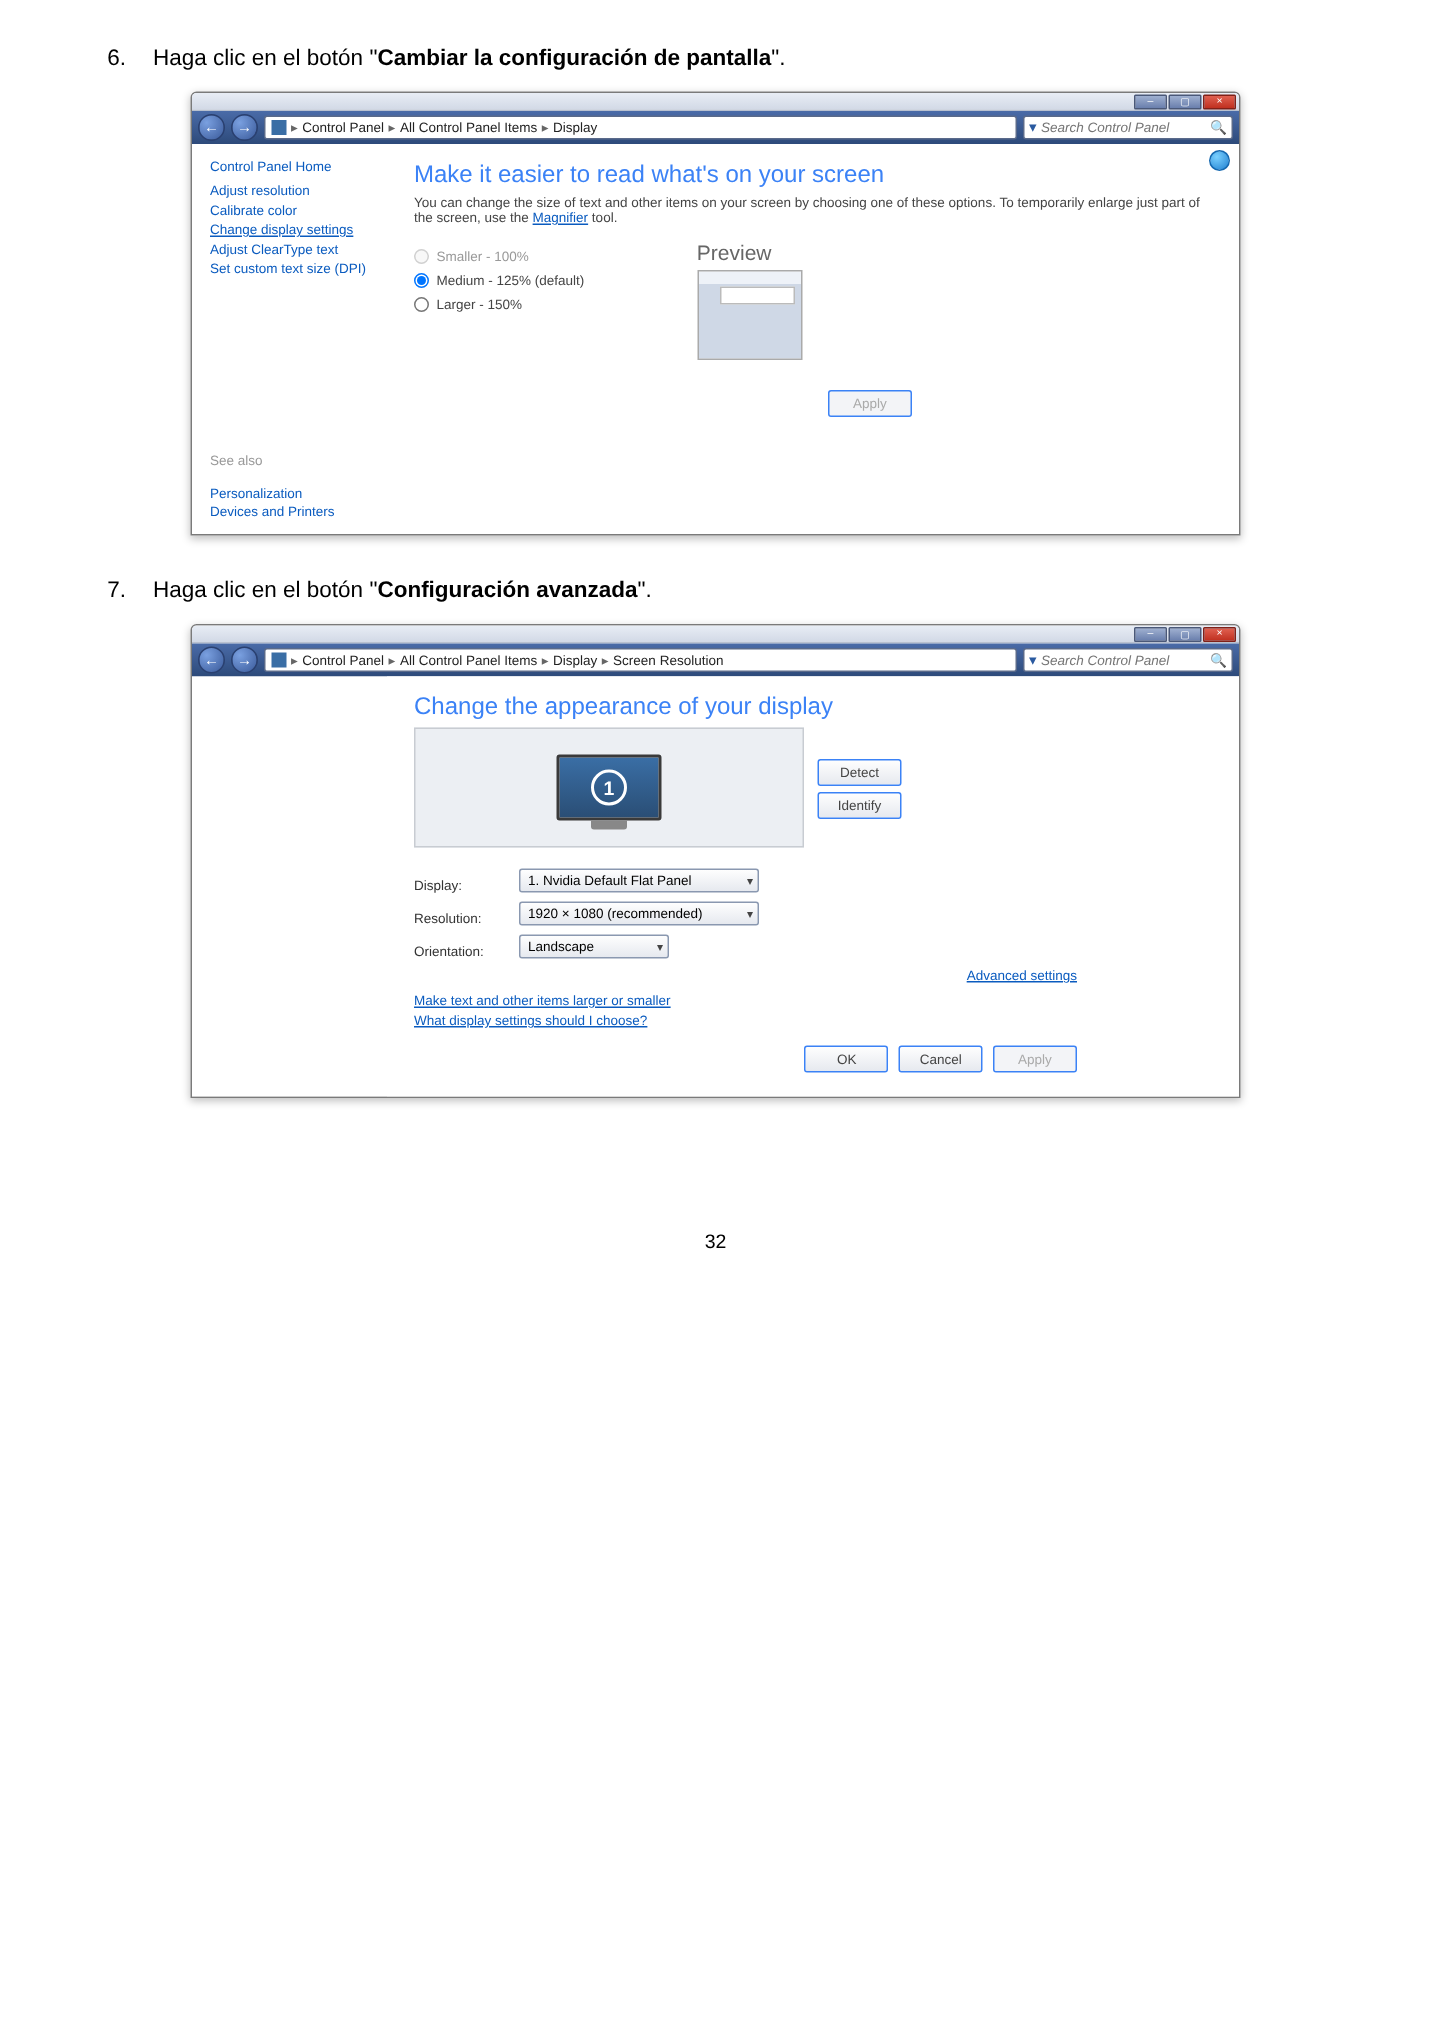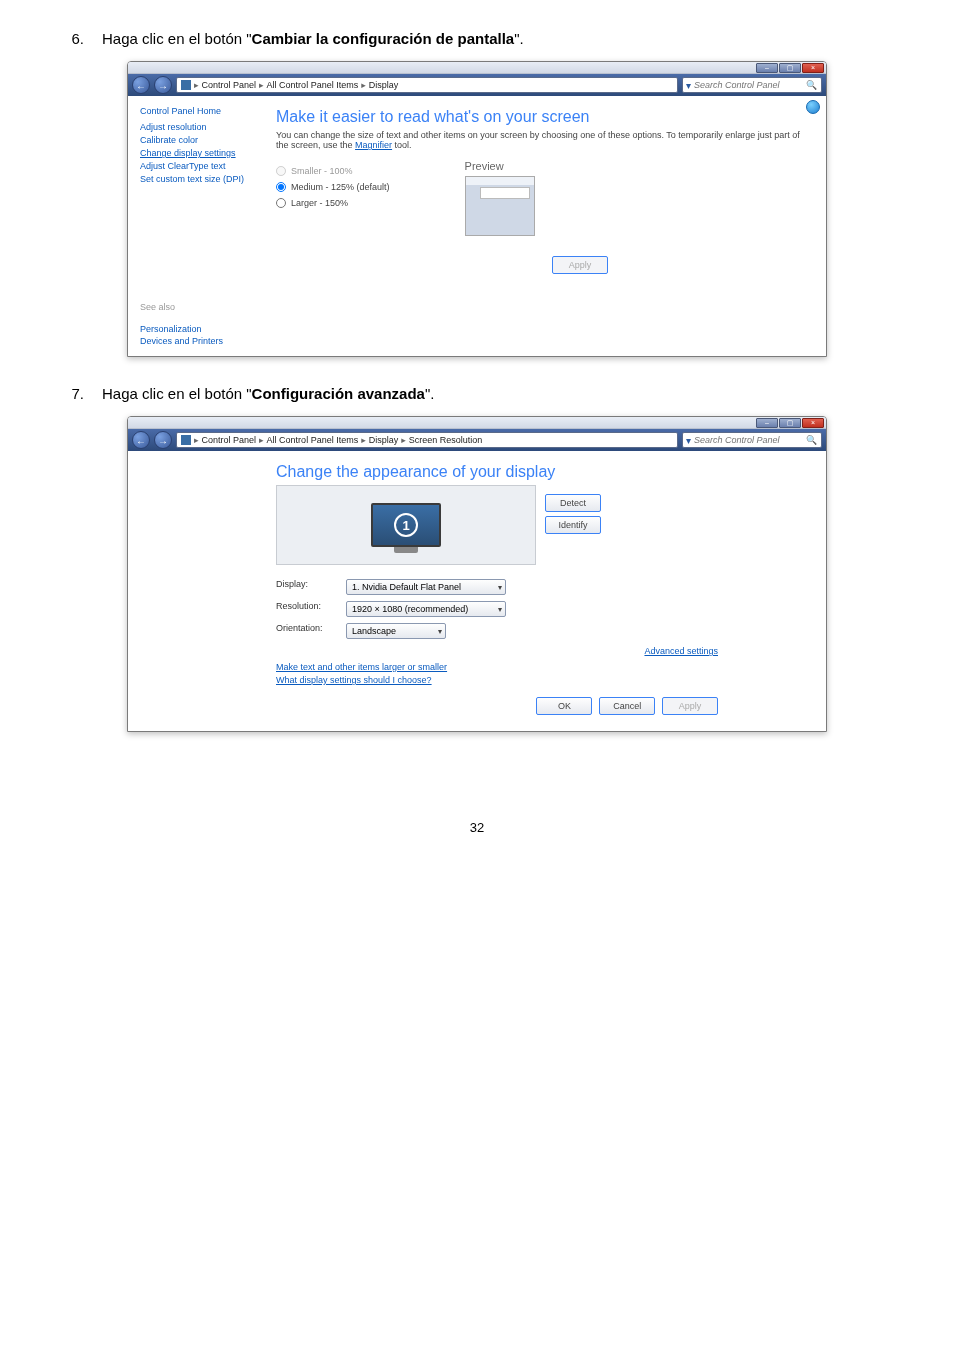--- a/index.html
+++ b/index.html
@@ -131,21 +131,21 @@
     border: 1px solid #1468b0;
   }
   .h1 { color: #3b82f6; font-size: 16px; margin-bottom: 4px; }
   .desc { font-size: 9px; color: #444; margin-bottom: 10px; }
   .desc a { color: #0a5bbf; text-decoration: underline; }
   .radiorow { display: flex; align-items: center; gap: 5px; font-size: 9px; margin: 6px 0; color: #444; }
   .radiorow input { width: 10px; height: 10px; }
   .radiorow.disabled { color: #999; }
   .options-preview { display: flex; align-items: flex-start; gap: 40px; }
   .preview {
-    font-size: 11px; color: #666; padding-left: 35px;
+    font-size: 14px; color: #666; padding-left: 35px;
   }
   .previewbox {
     width: 70px; height: 60px;
     border: 1px solid #aaa;
     background: linear-gradient(180deg,#eef2f8 0 14%, #cfd8e6 14% 100%);
     margin-top: 4px;
     position: relative;
   }
   .previewbox::before {
     content: "";
@@ -202,24 +202,24 @@
   }
   .monitor::after {
     content: "";
     position: absolute;
     bottom: -8px; left: 50%; transform: translateX(-50%);
     width: 24px; height: 6px;
     background: #888;
     border-radius: 0 0 2px 2px;
   }
   .sidebtns {
-    position: absolute; right: -66px; top: 8px;
+    position: absolute; right: -66px; top: 20px;
     display: flex; flex-direction: column; gap: 4px;
   }
-  .row2 { display: flex; align-items: flex-start; margin: 6px 0; font-size: 9px; }
+  .row2 { display: flex; align-items: flex-end; margin: 6px 0; font-size: 9px; }
   .row2 .lbl { width: 70px; color: #333; }
   .select {
     border: 1px solid #8a98b0;
     border-radius: 2px;
     background: linear-gradient(#fefefe,#e6e9ef);
     height: 16px;
     font-size: 9px;
     padding: 0 14px 0 5px;
     position: relative;
     min-width: 150px;

